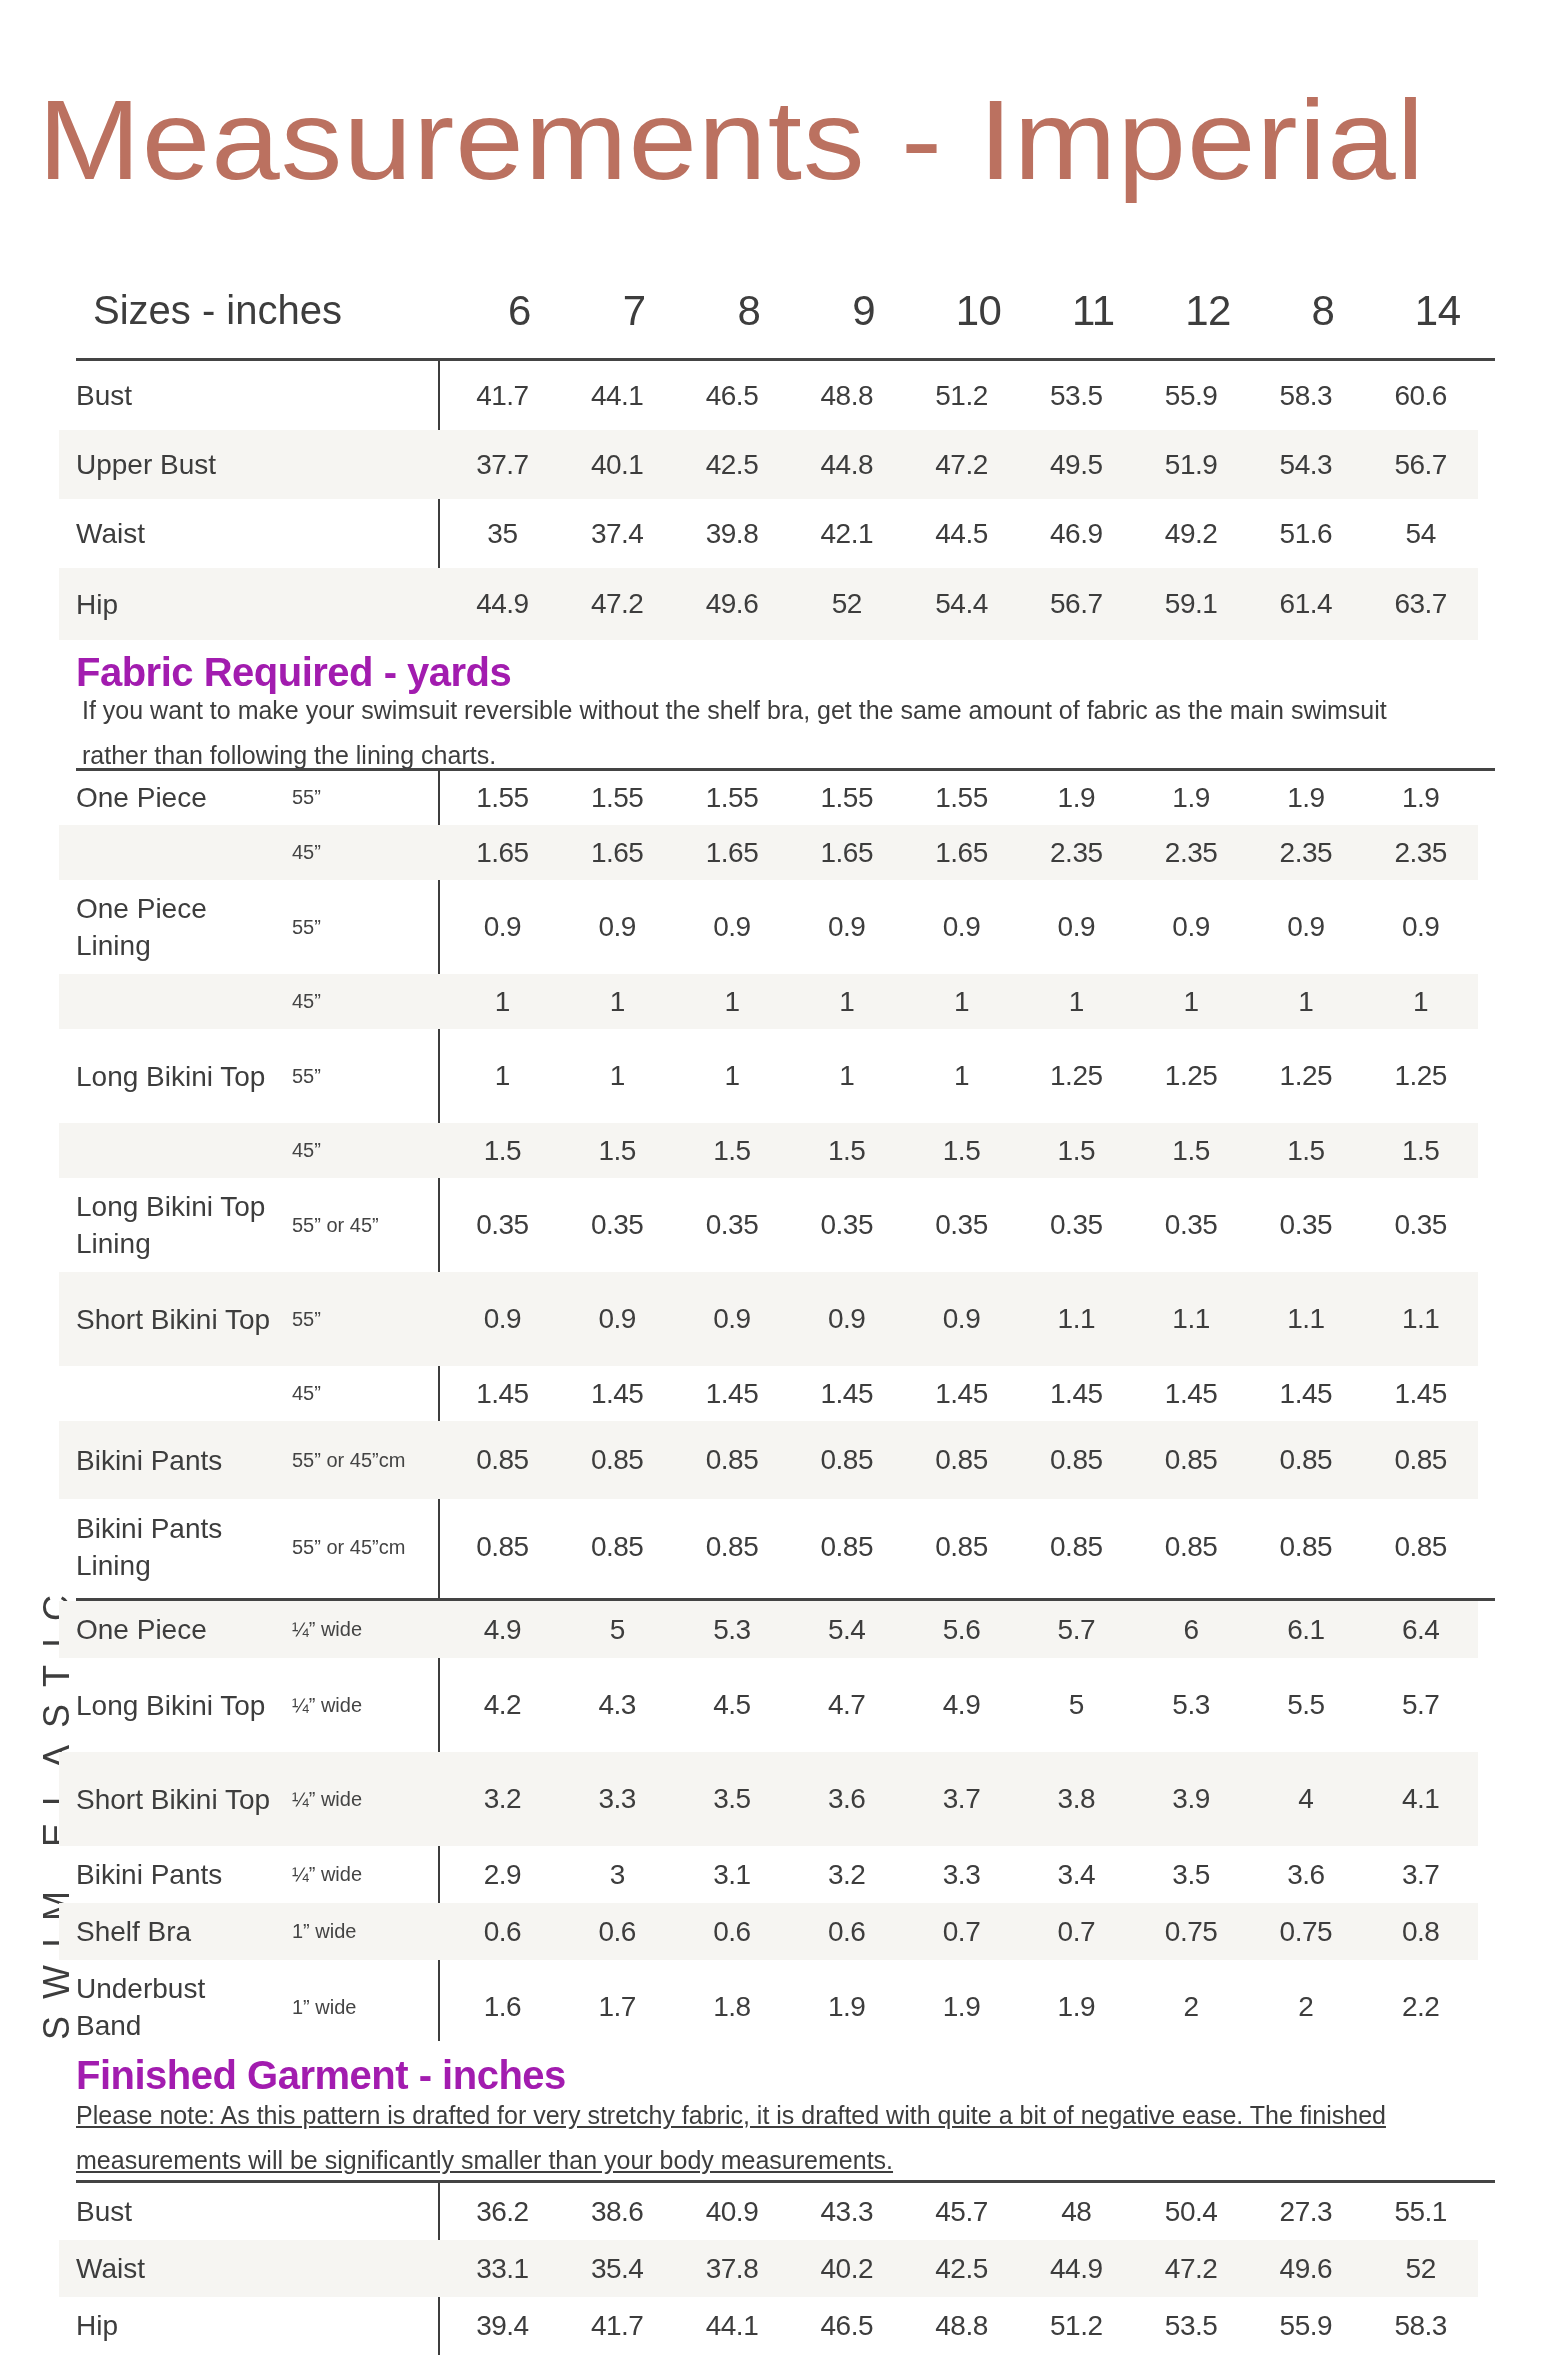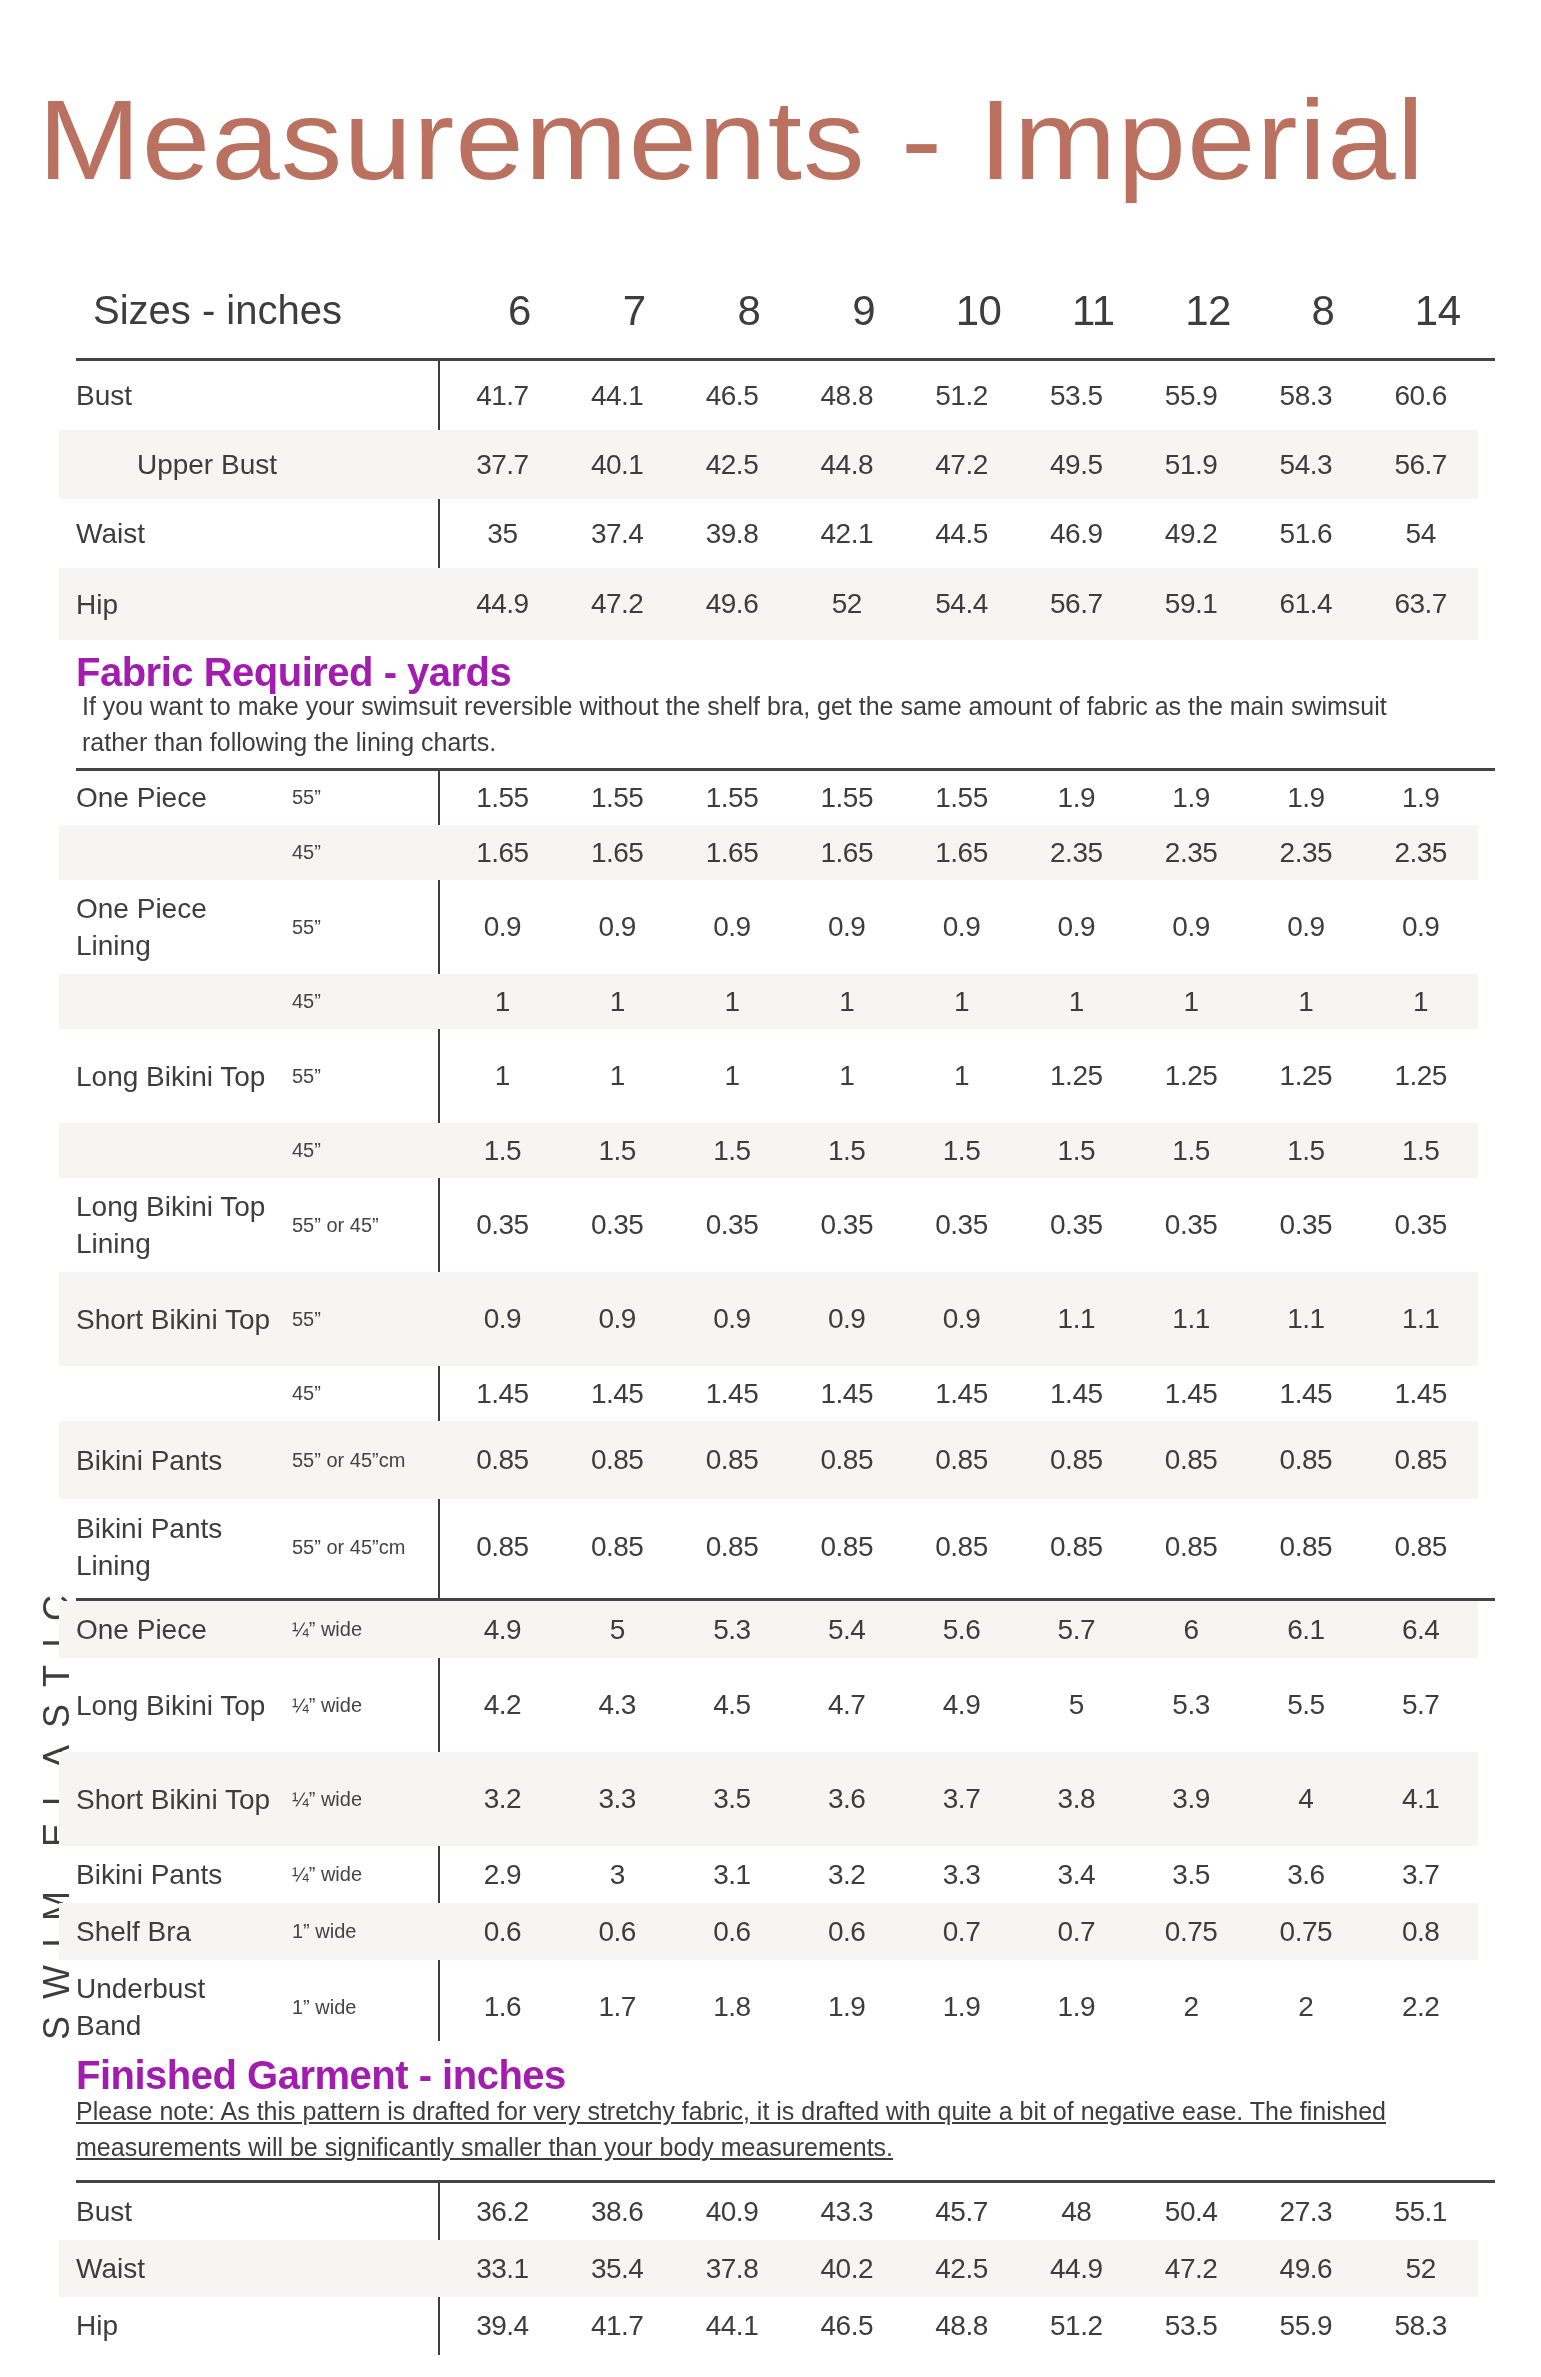--- a/index.html
+++ b/index.html
@@ -23,21 +23,21 @@
     .vals { position: absolute; left: 386px; right: 0; top: 0; bottom: 0; display: flex; }
     .v { width: 115px; display: flex; align-items: center; justify-content: center; font-size: 28px; color: #3d3d3d; letter-spacing: -0.5px; }
     .vline { position: absolute; left: 379px; width: 1.9px; background: #3d3d3d; }
     .hline { position: absolute; left: 76px; width: 1419px; height: 2.9px; background: #444; }
 
     .sizes-head { position: absolute; left: 76px; top: 282px; width: 1419px; height: 57px; }
     .sizes-head .lbl { position: absolute; left: 17px; top: 5.7px; font-size: 40px; color: #3d3d3d; }
     .sizes-head .vals .v { font-size: 42px; }
 
     .section-title { position: absolute; left: 76px; font-size: 40px; font-weight: 700; color: #a21caf; white-space: nowrap; letter-spacing: -0.5px; }
-    .section-note { position: absolute; left: 82px; font-size: 25px; line-height: 36px; color: #3d3d3d; width: 1357px; }
+    .section-note { position: absolute; left: 82px; font-size: 25px; line-height: 45px; color: #3d3d3d; width: 1357px; }
     .section-note.fg { left: 76px; }
 
     .vertical-label {
       position: absolute; left: 29px; top: 1587px; width: 57px; height: 444px;
       display: flex; align-items: center; justify-content: center;
     }
     .vertical-label span {
       display: block; transform: rotate(-90deg); white-space: nowrap;
       font-size: 36px; letter-spacing: 17px; color: #3d3d3d;
     }
@@ -73,21 +73,21 @@
         <div class="v">44.1</div>
         <div class="v">46.5</div>
         <div class="v">48.8</div>
         <div class="v">51.2</div>
         <div class="v">53.5</div>
         <div class="v">55.9</div>
         <div class="v">58.3</div>
         <div class="v">60.6</div>
       </div>
     </div>
-    <div class="row shade" style="height: 69px; text-align: right;">
+    <div class="row shade" style="height: 69px;">
       <div class="cell-label" style="width: 201px;">Upper Bust</div>
       <div class="vals">
         <div class="v">37.7</div>
         <div class="v">40.1</div>
         <div class="v">42.5</div>
         <div class="v">44.8</div>
         <div class="v">47.2</div>
         <div class="v">49.5</div>
         <div class="v">51.9</div>
         <div class="v">54.3</div>

